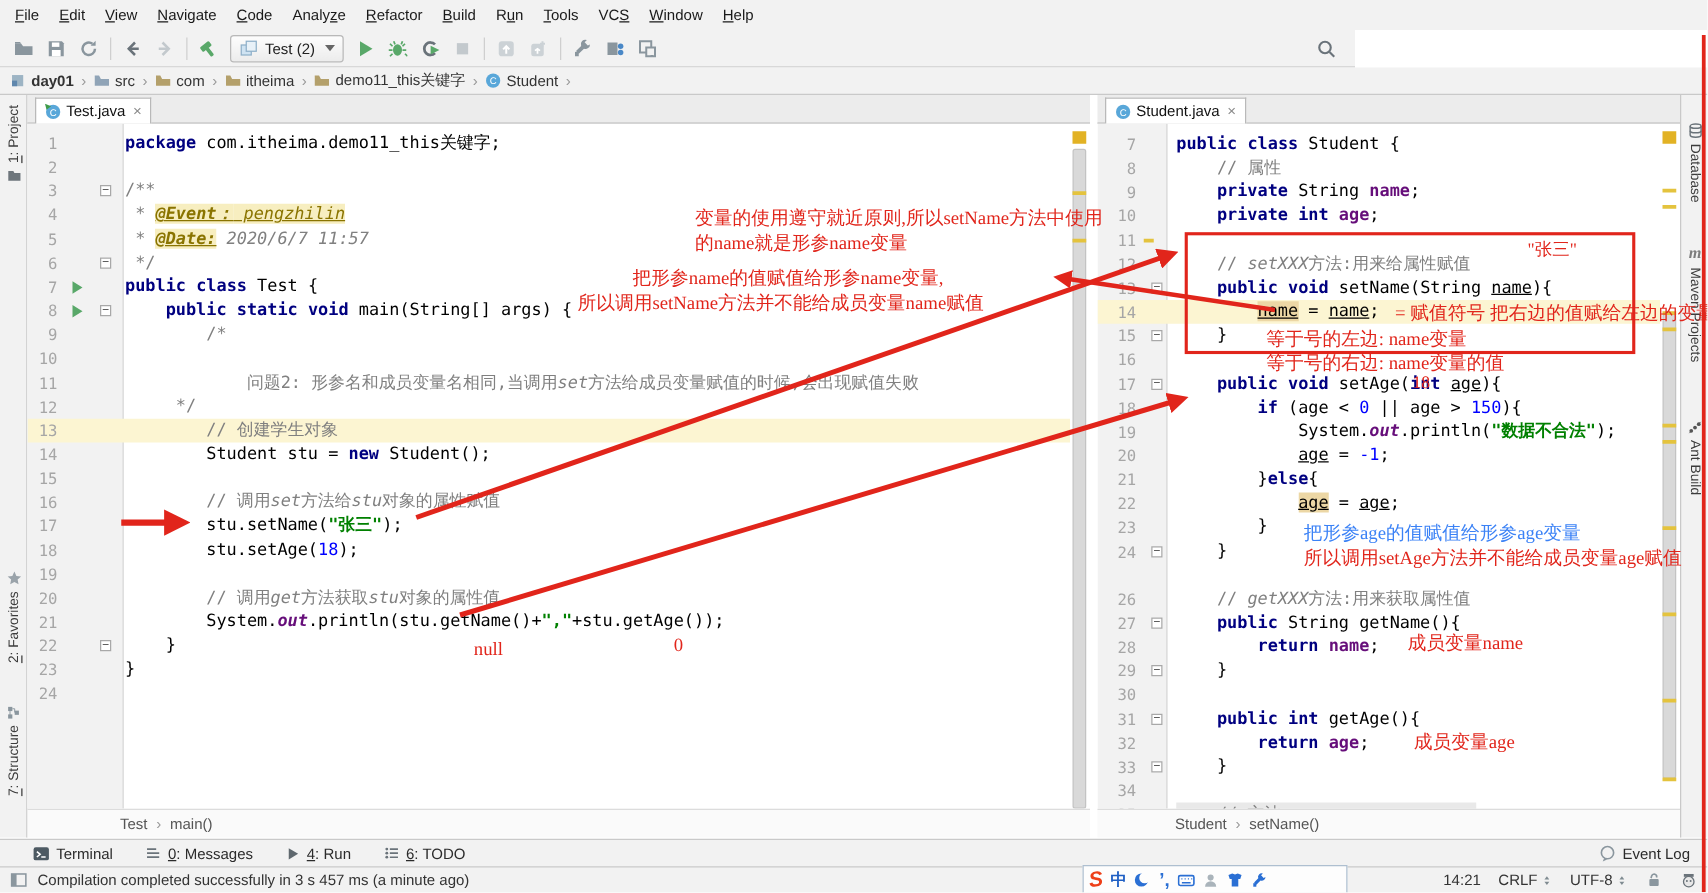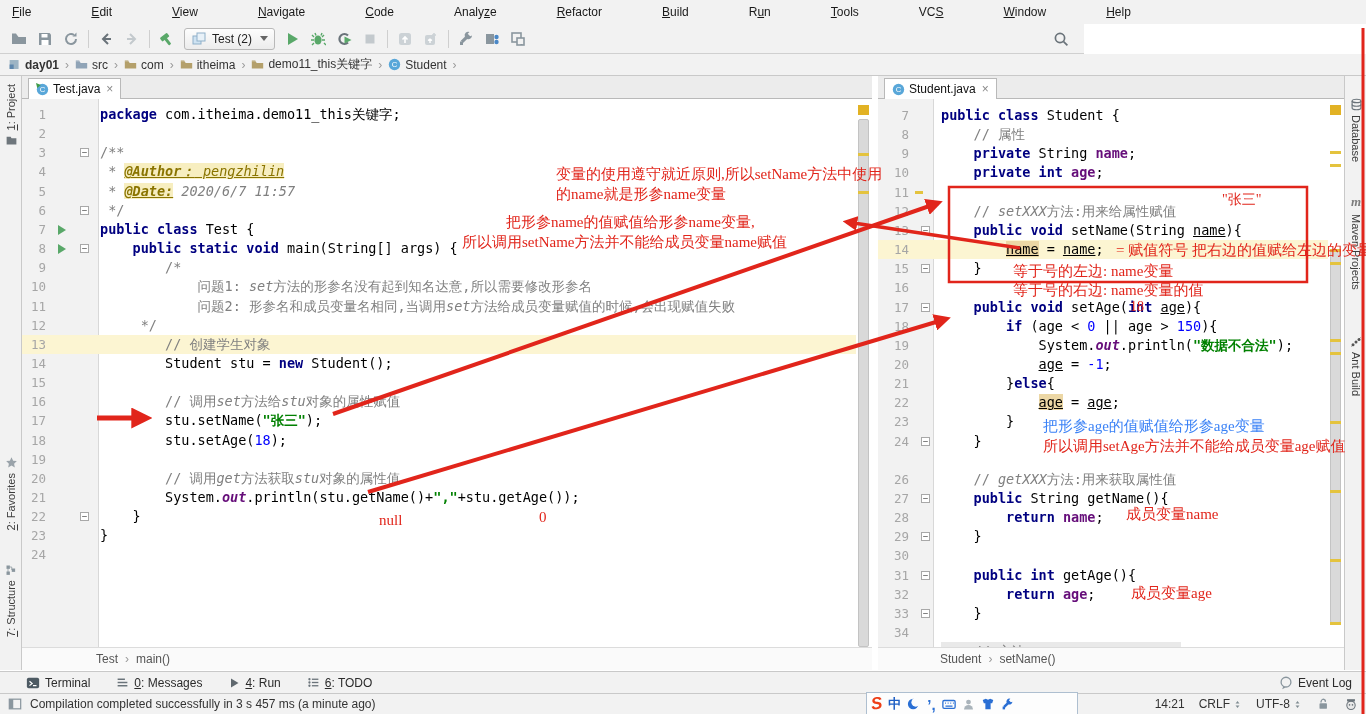--- a/index.html
+++ b/index.html
@@ -1,21 +1,21 @@
 <!DOCTYPE html>
 <html><head>
 <meta charset="utf-8">
 <style>
   * { margin:0; padding:0; box-sizing:border-box; }
   html,body { width:1366px; height:714px; overflow:hidden; }
   body { font-family:"Liberation Sans", sans-serif; background:#f2f2f2; }
   #root { position:relative; width:1366px; height:714px; overflow:hidden; background:#fff; }
 
   
-  .menubar { position:absolute; left:0; top:0; width:1366px; height:24px; background:#f2f2f2; display:flex; align-items:flex-start; padding-left:4px;gap:44px; }
+  .menubar { position:absolute; left:0; top:0; width:1366px; height:24px; background:#f2f2f2; display:flex; align-items:flex-start; padding-left:4px; }
   .menu-item { font-size:12px; color:#1a1a1a; padding:0 8px; line-height:24px; cursor:default; }
   .menu-item u { text-decoration:underline; }
   .toolbar { position:absolute; left:0; top:24px; width:1084px; height:30px; background:#f2f2f2; border-bottom:1px solid #d0d0d0; display:flex; align-items:center; padding-left:6px; }
   .tb-btn { width:26px; height:24px; display:flex; align-items:center; justify-content:center; }
   .tb-sep { width:1px; height:18px; background:#cfcfcf; margin:0 4px; }
   .run-combo { height:22px; border:1px solid #b9b9b9; background:linear-gradient(#fdfdfd,#ececec); border-radius:3px; display:flex; align-items:center; padding:0 6px; margin:0 4px; font-size:12px; color:#222; }
   .run-combo .chev { width:0; height:0; border-left:4px solid transparent; border-right:4px solid transparent; border-top:5px solid #666; margin-left:8px; }
   .tb-search { position:absolute; right:10px; top:3px; }
   .navbar { position:absolute; left:0; top:54px; width:1366px; height:22px; background:#f2f2f2; border-bottom:1px solid #c9c9c9; display:flex; align-items:center; padding-left:8px; }
   .crumb { display:flex; align-items:center; font-size:12px; color:#333; }
@@ -356,27 +356,27 @@
         <span style="margin-left:4px">Test.java</span>
         <span class="close">×</span>
       </div>
     </div>
     <div class="editor" id="ed-left">
         <div class="gutter-bg" style="width:77px"></div>
         <div class="caret-row" style="top:235.79999999999998px"></div>
         <div class="code-row" style="top:6px"><span class="lnum" style="left:0;width:24px">1</span><span class="codetxt" style="left:78px"><span class="tk-k">package</span><span class="tk-p"> com.itheima.demo11_this关键字;</span></span></div>
         <div class="code-row" style="top:25.15px"><span class="lnum" style="left:0;width:24px">2</span><span class="codetxt" style="left:78px"></span></div>
         <div class="code-row" style="top:44.3px"><span class="lnum" style="left:0;width:24px">3</span><span class="codetxt" style="left:78px"><span class="tk-c">/**</span></span></div>
-        <div class="code-row" style="top:63.449999999999996px"><span class="lnum" style="left:0;width:24px">4</span><span class="codetxt" style="left:78px"><span class="tk-c"> * </span><span class="tk-dt">@Author：</span><span class="tk-dv"> pengzhilin</span></span></div>
+        <div class="code-row" style="top:63.449999999999996px"><span class="lnum" style="left:0;width:24px">4</span><span class="codetxt" style="left:78px"><span class="tk-c"> * </span><span class="tk-dt">@Event：</span><span class="tk-dv"> pengzhilin</span></span></div>
         <div class="code-row" style="top:82.6px"><span class="lnum" style="left:0;width:24px">5</span><span class="codetxt" style="left:78px"><span class="tk-c"> * </span><span class="tk-dt">@Date:</span><span class="tk-ci"> 2020/6/7 11:57</span></span></div>
         <div class="code-row" style="top:101.75px"><span class="lnum" style="left:0;width:24px">6</span><span class="codetxt" style="left:78px"><span class="tk-c"> */</span></span></div>
         <div class="code-row" style="top:120.89999999999999px"><span class="lnum" style="left:0;width:24px">7</span><span class="codetxt" style="left:78px"><span class="tk-k">public</span><span class="tk-p"> </span><span class="tk-k">class</span><span class="tk-p"> Test {</span></span></div>
         <div class="code-row" style="top:140.04999999999998px"><span class="lnum" style="left:0;width:24px">8</span><span class="codetxt" style="left:78px"><span class="tk-p">    </span><span class="tk-k">public</span><span class="tk-p"> </span><span class="tk-k">static</span><span class="tk-p"> </span><span class="tk-k">void</span><span class="tk-p"> main(String[] args) {</span></span></div>
         <div class="code-row" style="top:159.2px"><span class="lnum" style="left:0;width:24px">9</span><span class="codetxt" style="left:78px"><span class="tk-c">        /*</span></span></div>
-        <div class="code-row" style="top:178.35px"><span class="lnum" style="left:0;width:24px">10</span><span class="codetxt" style="left:78px"><span class="tk-c">            问题1: </span><span class="tk-ci">set</span><span class="tk-c">方法的形参名没有起到知名达意,所以需要修改形参名</span></span></div>
+        <div class="code-row" style="top:178.35px"><span class="lnum" style="left:0;width:24px">10</span></div>
         <div class="code-row" style="top:197.5px"><span class="lnum" style="left:0;width:24px">11</span><span class="codetxt" style="left:78px"><span class="tk-c">            问题2: 形参名和成员变量名相同,当调用</span><span class="tk-ci">set</span><span class="tk-c">方法给成员变量赋值的时候,会出现赋值失败</span></span></div>
         <div class="code-row" style="top:216.64999999999998px"><span class="lnum" style="left:0;width:24px">12</span><span class="codetxt" style="left:78px"><span class="tk-c">     */</span></span></div>
         <div class="code-row" style="top:235.79999999999998px"><span class="lnum" style="left:0;width:24px">13</span><span class="codetxt" style="left:78px"><span class="tk-c">        // 创建学生对象</span></span></div>
         <div class="code-row" style="top:254.95px"><span class="lnum" style="left:0;width:24px">14</span><span class="codetxt" style="left:78px"><span class="tk-p">        Student stu = </span><span class="tk-k">new</span><span class="tk-p"> Student();</span></span></div>
         <div class="code-row" style="top:274.09999999999997px"><span class="lnum" style="left:0;width:24px">15</span><span class="codetxt" style="left:78px"></span></div>
         <div class="code-row" style="top:293.25px"><span class="lnum" style="left:0;width:24px">16</span><span class="codetxt" style="left:78px"><span class="tk-c">        // 调用</span><span class="tk-ci">set</span><span class="tk-c">方法给</span><span class="tk-ci">stu</span><span class="tk-c">对象的属性赋值</span></span></div>
         <div class="code-row" style="top:312.4px"><span class="lnum" style="left:0;width:24px">17</span><span class="codetxt" style="left:78px"><span class="tk-p">        stu.setName(</span><span class="tk-s">"张三"</span><span class="tk-p">);</span></span></div>
         <div class="code-row" style="top:331.54999999999995px"><span class="lnum" style="left:0;width:24px">18</span><span class="codetxt" style="left:78px"><span class="tk-p">        stu.setAge(</span><span class="tk-n">18</span><span class="tk-p">);</span></span></div>
         <div class="code-row" style="top:350.7px"><span class="lnum" style="left:0;width:24px">19</span><span class="codetxt" style="left:78px"></span></div>
         <div class="code-row" style="top:369.84999999999997px"><span class="lnum" style="left:0;width:24px">20</span><span class="codetxt" style="left:78px"><span class="tk-c">        // 调用</span><span class="tk-ci">get</span><span class="tk-c">方法获取</span><span class="tk-ci">stu</span><span class="tk-c">对象的属性值</span></span></div>

